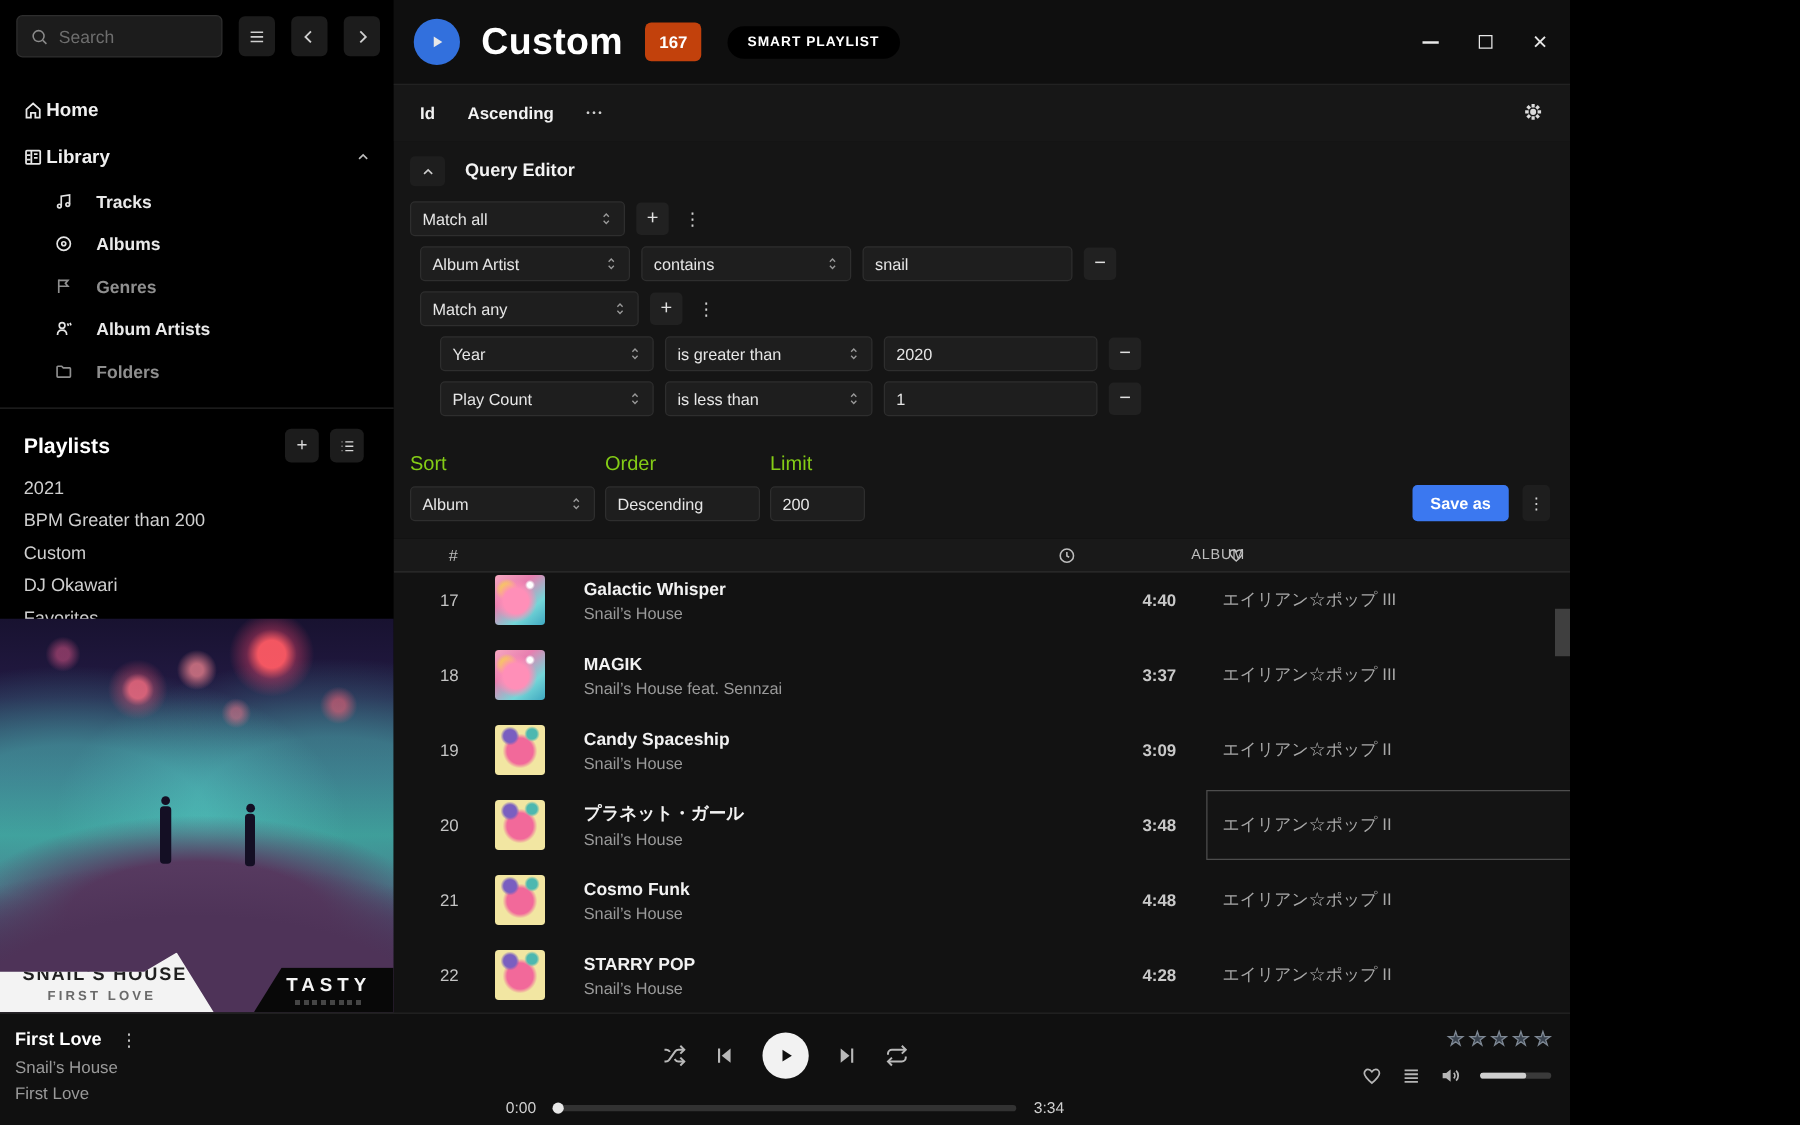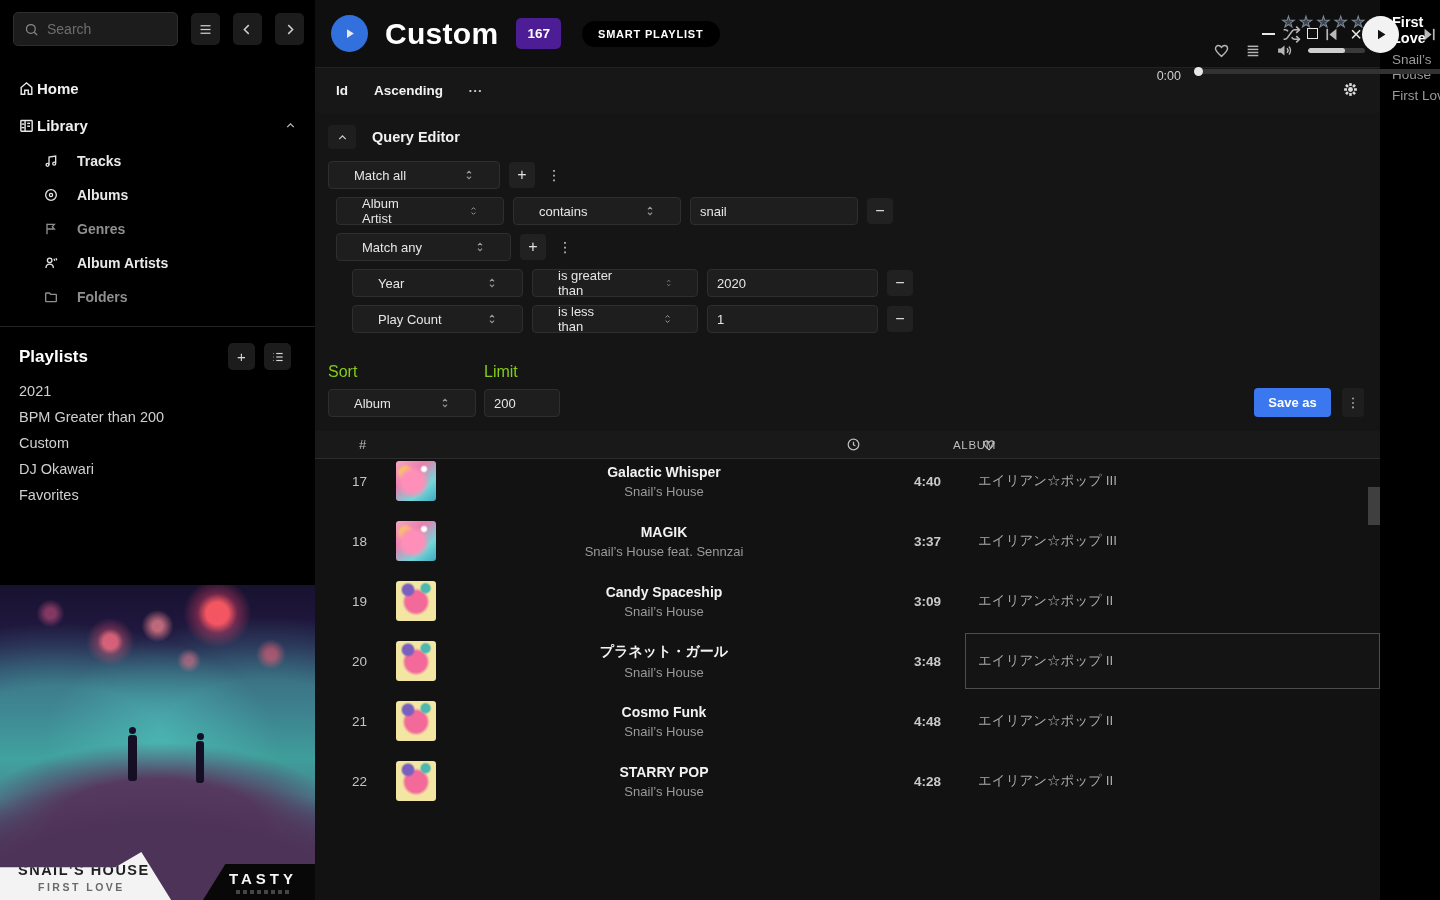--- a/index.html
+++ b/index.html
@@ -1,18 +1,18 @@
 <!DOCTYPE html>
 <html><head>
 <meta charset="utf-8">
 <style>
   * { margin:0; padding:0; box-sizing:border-box; }
   html,body { width:1440px; height:900px; overflow:hidden; background:#000;
     font-family:"Liberation Sans", sans-serif; -webkit-font-smoothing:antialiased; }
-  .app { width:1256px; height:900px; display:flex; flex-direction:row; }
+  .app { width:1256px; height:900px; display:flex; flex-direction:column; }
   .main-area { flex:1; min-height:0; display:flex; }
 
   
   .sidebar { width:315px; background:#000; display:flex; flex-direction:column; position:relative; }
   .side-top { display:flex; gap:13px; padding:12px 0 0 13px; align-items:center; }
   .searchbox { width:165px; height:34px; background:#1c1c1c; border:1px solid #2e2e2e; border-radius:5px;
     display:flex; align-items:center; padding:0 10px; gap:8px; }
   .searchbox svg { flex:0 0 auto; }
   .searchbox input { background:transparent; border:none; outline:none; color:#ddd; font-size:14px; width:110px;
     font-family:"Liberation Sans",sans-serif; }
@@ -60,21 +60,21 @@
   .banner-black .tasty { color:#f5f5f5; font-weight:700; font-size:15px; letter-spacing:4px; padding-left:8px; }
   .banner-black .tsub { width:54px; height:4px; margin-top:3px; margin-left:8px; opacity:.55;
     background:repeating-linear-gradient(90deg,#777 0 4px, transparent 4px 7px); }
 
   
   .content { flex:1; background:#151515; display:flex; flex-direction:column; position:relative; min-width:0; }
   .page-header { height:67px; background:#0f0f0f; display:flex; align-items:center; padding-left:16px; position:relative; }
   .play-circle { width:37px; height:37px; border-radius:50%; background:#3270dd; border:none; display:flex;
     align-items:center; justify-content:center; cursor:pointer; }
   .page-title { color:#fff; font-size:30px; font-weight:800; letter-spacing:.3px; margin-left:17px; }
-  .count-badge { margin-left:18px; background:#4c1d95; border-radius:5px; color:#fff; font-weight:700; font-size:13.5px;
+  .count-badge { margin-left:18px; background:#c2410c; border-radius:5px; color:#fff; font-weight:700; font-size:13.5px;
     padding:8px 11px; }
   .smart-badge { margin-left:21px; background:#000; border-radius:14px; color:#fff; font-weight:800; font-size:11px;
     letter-spacing:.8px; padding:7px 16px; }
   .win-controls { position:absolute; right:14px; top:0; height:67px; display:flex; align-items:center; gap:24px; }
   .win-btn { width:20px; height:20px; background:transparent; border:none; color:#e8e8e8; display:flex;
     align-items:center; justify-content:center; cursor:pointer; }
   .win-min { width:13px; height:2px; background:#e8e8e8; display:inline-block; }
   .win-max { width:11px; height:11px; border:1.5px solid #e8e8e8; display:inline-block; }
   .win-close { font-size:20px; line-height:1; }
 
@@ -84,21 +84,21 @@
   .tb-more { color:#d0d0d0; font-size:8px; letter-spacing:2px; }
   .tb-gear { position:absolute; right:21px; background:none; border:none; color:#dcdcdc; cursor:pointer; }
 
   .query { padding:12px 0 0 13px; }
   .q-title-row { display:flex; align-items:center; margin-bottom:12px; }
   .q-collapse { width:28px; height:24px; background:#1e1e1e; border-radius:4px; border:none; color:#ccc;
     display:flex; align-items:center; justify-content:center; }
   .q-title { color:#f2f2f2; font-size:14.5px; font-weight:600; margin-left:16px; }
   .q-row { display:flex; align-items:center; gap:9px; margin-bottom:8px; }
   .select { height:28px; background:#1e1e1e; border:1px solid #2e2e2e; border-radius:4px; color:#e6e6e6; font-size:13px;
-    display:flex; align-items:center; justify-content:space-between; padding:0 25px; cursor:pointer;gap:45px; }
+    display:flex; align-items:center; justify-content:space-between; padding:0 9px; cursor:pointer;gap:45px; }
   .qinput { height:28px; background:#1e1e1e; border:1px solid #2e2e2e; border-radius:4px; color:#e6e6e6; font-size:13px;
     padding:0 9px; outline:none; font-family:"Liberation Sans",sans-serif; }
   .icon-btn { width:26px; height:26px; background:#212121; border-radius:4px; border:none; color:#e0e0e0;
     font-size:16px; display:flex; align-items:center; justify-content:center; cursor:pointer; }
   .dots-v { color:#d0d0d0; font-size:14px; padding:0 3px; background:none; border:none; cursor:pointer; }
   .w172{width:172px}.w168{width:168px}.w175{width:175px}.w171{width:171px}.w166{width:166px}
   .w148{width:148px}.w124{width:124px}.w76{width:76px}
   .ind1{margin-left:8px}.ind2{margin-left:24px}
 
   .sort-row { display:flex; align-items:flex-end; padding:22px 16px 14px 13px; }
@@ -126,41 +126,41 @@
   .art-ap3 { background:
       radial-gradient(circle at 70% 20%, #ffffff 0 2px, transparent 4px),
       radial-gradient(circle at 42% 52%, #ff8fb8 0 32%, transparent 55%),
       radial-gradient(circle at 24% 30%, #f7c85e 0 12%, transparent 22%),
       linear-gradient(140deg,#f7a8c0 0%, #e87fb0 35%, #74d6d8 70%, #3fa8c0 100%); }
   .art-ap2 { background:
       radial-gradient(circle at 74% 18%, #4db8b0 0 9%, transparent 14%),
       radial-gradient(circle at 30% 22%, #7a5fc0 0 12%, transparent 18%),
       radial-gradient(circle at 50% 52%, #f2699a 0 36%, transparent 48%),
       #f2e6a2; }
-  .c-title { display:flex; flex-direction:column; gap:4px; padding-left:16px;align-items:center; }
+  .c-title { display:flex; flex-direction:column; gap:4px; padding-left:16px; }
   .c-title .t { color:#f2f2f2; font-size:14px; font-weight:600; }
   .c-title .a { color:#9a9a9a; font-size:13px; }
   .c-dur { text-align:right; color:#c9c9c9; font-size:13.5px;font-weight:bold; }
   .c-album { height:56px; display:flex; align-items:center; padding-left:12px; color:#a8a8a8; font-size:13.5px;
     border:1px solid transparent; }
   .c-album.focused { border-color:#4d4d4d; background:#141414; }
   .scroll-thumb { position:absolute; right:0; top:487px; width:12px; height:38px; background:#3f3f3f; z-index:5; }
 
   
   .player-bar { height:90px; background:#101010; border-top:1px solid #262626; position:relative; flex:0 0 auto; }
   .pb-left { position:absolute; left:12px; top:13px; }
   .pb-title-row { display:flex; align-items:center; gap:12px; }
   .pb-title { color:#fff; font-weight:700; font-size:14.5px; }
   .pb-artist, .pb-album { color:#9a9a9a; font-size:13.5px; margin-top:6px; }
   .pb-center { position:absolute; left:50%; transform:translateX(-50%); top:0; width:480px; }
   .pb-controls { display:flex; align-items:center; justify-content:center; gap:22px; margin-top:15px; }
   .ctl { background:none; border:none; color:#b9b9b9; display:flex; align-items:center; justify-content:center; cursor:pointer; }
   .play-main { width:37px; height:37px; border-radius:50%; background:#f2f2f2; border:none; display:flex;
     align-items:center; justify-content:center; cursor:pointer; }
-  .pb-progress { display:flex; gap:14px; margin-top:16px; justify-content:center; }
+  .pb-progress { display:flex; align-items:center; gap:14px; margin-top:16px; justify-content:center; }
   .pb-time { color:#cfcfcf; font-size:12.5px; width:34px; }
   .pb-time.right { text-align:left; }
   .pb-time.left { text-align:right; }
   .prog-track { width:370px; height:5px; background:#323232; border-radius:3px; position:relative; cursor:pointer; }
   .prog-thumb { position:absolute; left:-1px; top:-2px; width:9px; height:9px; border-radius:50%; background:#e8e8e8; }
   .pb-right { position:absolute; right:15px; top:13px; display:flex; flex-direction:column; align-items:flex-end; }
   .stars { display:flex; gap:4px; }
   .star { font-size:15px; color:#39424e; -webkit-text-stroke:1px #7e8894; cursor:pointer; line-height:1; }
   .pb-right-row { display:flex; align-items:center; gap:15px; margin-top:13px; }
   .vol-track { width:57px; height:5px; background:#3a3a3a; border-radius:3px; overflow:hidden; cursor:pointer; }
@@ -436,20 +436,30 @@
           <div class="sr-label">Sort</div>
           <div class="select w148">
             <span>Album</span>
             <svg width="10" height="12" viewBox="0 0 24 28" fill="none" stroke="#9a9a9a" stroke-width="2.6">
                 <polyline points="7,10 12,5 17,10"></polyline>
                 <polyline points="7,18 12,23 17,18"></polyline>
               </svg>
           </div>
         </div>
         <div class="sr-field">
+          <div class="sr-label">Order</div>
+          <div class="select w124">
+            <span>Descending</span>
+            <svg width="10" height="12" viewBox="0 0 24 28" fill="none" stroke="#9a9a9a" stroke-width="2.6">
+                <polyline points="7,10 12,5 17,10"></polyline>
+                <polyline points="7,18 12,23 17,18"></polyline>
+              </svg>
+          </div>
+        </div>
+        <div class="sr-field">
           <div class="sr-label">Limit</div>
           <input class="qinput w76" value="200" style="">
         </div>
         <button class="save-btn">Save as</button>
         <button class="save-dots">⋮</button>
       </div>
 
       <div class="tracks">
         <div class="tgrid thead">
           <div class="h-num">#</div>

